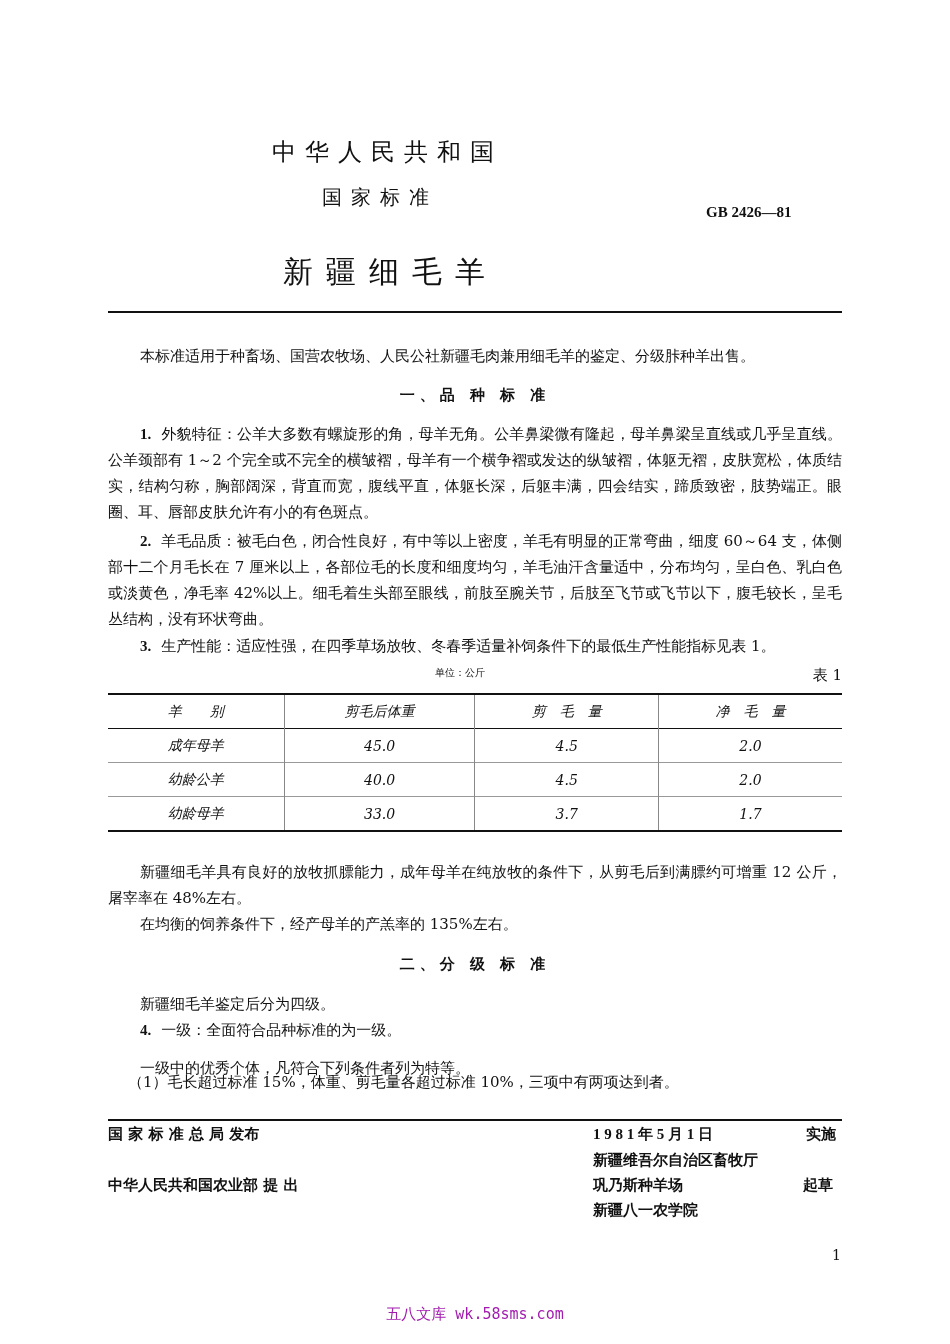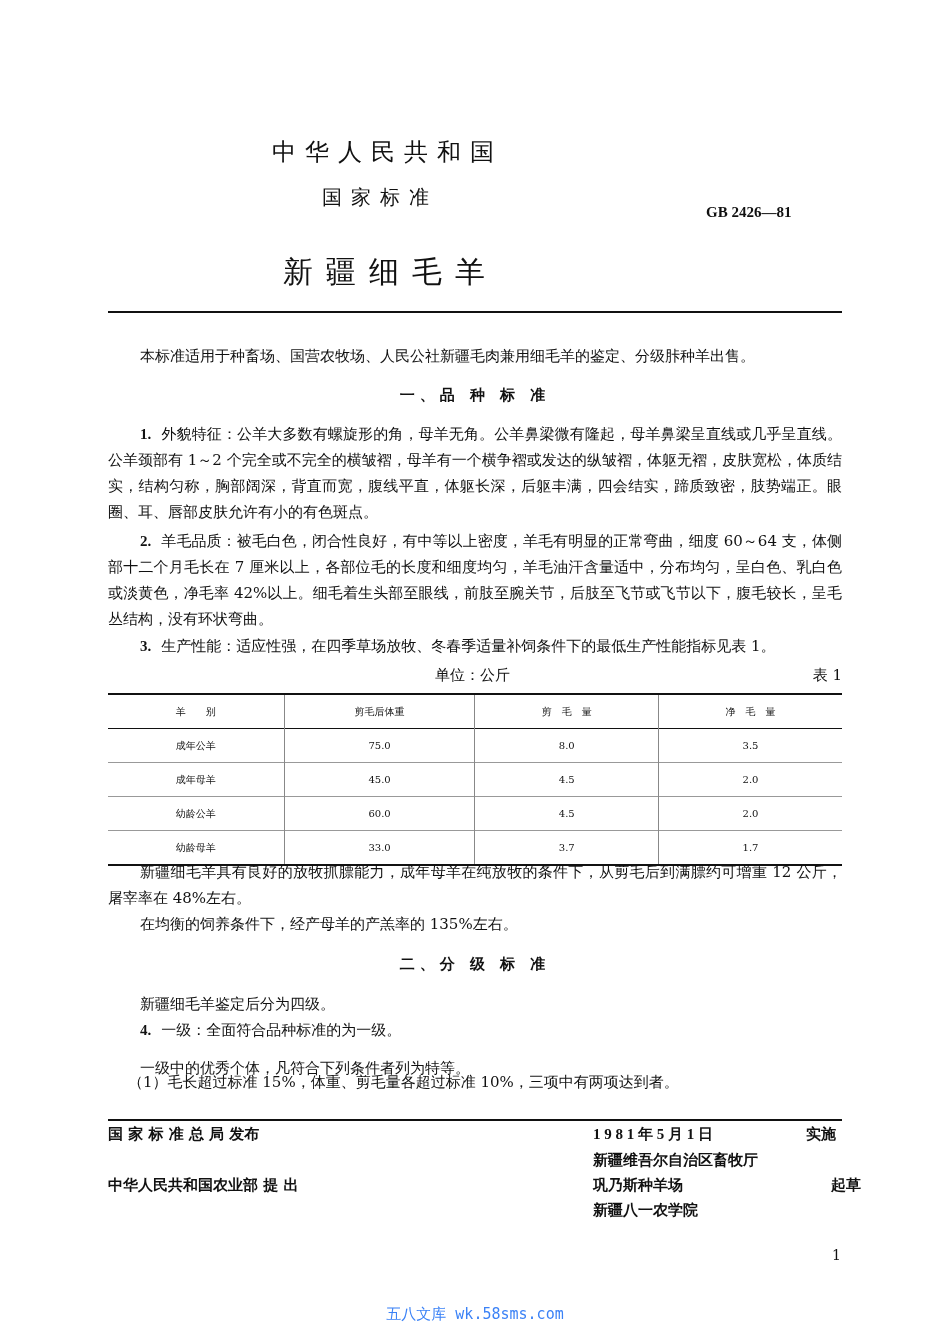--- a/index.html
+++ b/index.html
@@ -11,28 +11,28 @@
   .abs { position: absolute; }
   .hdr1 { left: 272px; top: 136px; font-family: "DejaVu Sans", sans-serif; font-size: 24px; letter-spacing: 9px; }
   .hdr2 { left: 322px; top: 184px; font-family: "DejaVu Sans", sans-serif; font-size: 20px; letter-spacing: 9px; }
   .code { left: 706px; top: 204px; font-family: "Liberation Serif", serif; font-weight: bold; font-size: 15px; }
   .title { left: 283px; top: 252px; font-family: "DejaVu Sans", sans-serif; font-size: 30px; letter-spacing: 13px; }
   .rule { left: 108px; width: 734px; height: 2px; background: #111; }
   .para { left: 108px; width: 734px; font-size: 15px; line-height: 26px; text-align: justify; }
   .indent { text-indent: 32px; }
   .section { left: 108px; width: 734px; text-align: center; font-family: "DejaVu Sans", sans-serif; font-weight: bold; font-size: 15px; letter-spacing: 5px; }
   .num { font-family: "Liberation Serif", serif; font-weight: bold; margin-right: 10px; }
-  table { position: absolute; left: 108px; top: 693px; width: 734px; border-collapse: collapse; font-size: 10px; }
+  table { position: absolute; left: 108px; top: 693px; width: 734px; border-collapse: collapse; font-size: 14px; font-style: italic; }
   th, td { height: 31px; text-align: center; font-weight: normal; border-left: 1px solid #888; }
   th:first-child, td:first-child { border-left: none; }
   thead tr { border-top: 2px solid #111; border-bottom: 1px solid #111; }
   tbody tr { border-bottom: 1px solid #999; }
   tbody tr:last-child { border-bottom: 2px solid #111; }
   .footer { font-family: "DejaVu Sans", sans-serif; font-weight: bold; font-size: 15px; }
-  .wm { left: 0; width: 950px; top: 1305px; text-align: center; font-family: "DejaVu Sans Mono", monospace; font-size: 15px; color: #3b82f6; }
+  .wm { left: 0; width: 950px; top: 1305px; text-align: center; font-family: "DejaVu Sans Mono", monospace; font-size: 15px; color: #a21caf; }
 </style>
 </head>
 <body>
 
 <div class="abs hdr1">中华人民共和国</div>
 <div class="abs hdr2">国家标准</div>
 <div class="abs code">GB 2426—81</div>
 <div class="abs title">新疆细毛羊</div>
 <div class="abs rule" style="top:311px;"></div>
 
@@ -43,48 +43,42 @@
 <div class="abs para indent" style="top:421px;">
   <span class="num">1.</span><span>外貌特征：公羊大多数有螺旋形的角，母羊无角。公羊鼻梁微有隆起，母羊鼻梁呈直线或几乎呈直线。公羊颈部有 1～2 个完全或不完全的横皱褶，母羊有一个横争褶或发达的纵皱褶，体躯无褶，皮肤宽松，体质结实，结构匀称，胸部阔深，背直而宽，腹线平直，体躯长深，后躯丰满，四会结实，蹄质致密，肢势端正。眼圈、耳、唇部皮肤允许有小的有色斑点。</span>
 </div>
 <div class="abs para indent" style="top:528px;">
   <span class="num">2.</span><span>羊毛品质：被毛白色，闭合性良好，有中等以上密度，羊毛有明显的正常弯曲，细度 60～64 支，体侧部十二个月毛长在 7 厘米以上，各部位毛的长度和细度均匀，羊毛油汗含量适中，分布均匀，呈白色、乳白色或淡黄色，净毛率 42%以上。细毛着生头部至眼线，前肢至腕关节，后肢至飞节或飞节以下，腹毛较长，呈毛丛结构，没有环状弯曲。</span>
 </div>
 <div class="abs para indent" style="top:633px;">
   <span class="num">3.</span><span>生产性能：适应性强，在四季草场放牧、冬春季适量补饲条件下的最低生产性能指标见表 1。</span>
 </div>
 
-<div class="abs" style="left:435px; top:666px; font-size:15px;">单位：公斤</div>
+<div class="abs" style="left:435px; top:666px; font-size:10px;">单位：公斤</div>
 <div class="abs" style="left:800px; top:666px; font-size:15px; width:42px; text-align:right;">表 1</div>
 
 <table>
   <thead>
     <tr>
       <th style="width:24%;">羊　　别</th>
       <th style="width:26%;margin-top:38px;">剪毛后体重</th>
       <th style="width:25%;">剪　毛　量</th>
       <th style="width:25%;">净　毛　量</th>
     </tr>
   </thead>
   <tbody>
     <tr>
-      <td>成年公羊</td>
-      <td>75.0</td>
-      <td>8.0</td>
-      <td>3.5</td>
-    </tr>
-    <tr>
       <td>成年母羊</td>
       <td>45.0</td>
       <td>4.5</td>
       <td>2.0</td>
     </tr>
     <tr>
       <td>幼龄公羊</td>
-      <td>60.0</td>
+      <td>40.0</td>
       <td>4.5</td>
       <td>2.0</td>
     </tr>
     <tr>
       <td>幼龄母羊</td>
       <td>33.0</td>
       <td>3.7</td>
       <td>1.7</td>
     </tr>
   </tbody>
@@ -104,18 +98,18 @@
 
 <div class="abs rule" style="top:1119px;"></div>
 
 <div class="abs footer" style="left:108px; top:1125px;">国 家 标 准 总 局  发布</div>
 <div class="abs footer" style="left:593px; top:1125px; font-family:'Liberation Serif', serif;">1 9 8 1 年  5 月  1 日</div>
 <div class="abs footer" style="left:806px; top:1125px;">实施</div>
 
 <div class="abs footer" style="left:593px; top:1151px;">新疆维吾尔自治区畜牧厅</div>
 <div class="abs footer" style="left:108px; top:1176px;">中华人民共和国农业部  提 出</div>
 <div class="abs footer" style="left:593px; top:1176px;">巩乃斯种羊场</div>
-<div class="abs footer" style="left:803px; top:1176px;margin-left:28px;">起草</div>
+<div class="abs footer" style="left:803px; top:1176px;">起草</div>
 <div class="abs footer" style="left:593px; top:1201px;">新疆八一农学院</div>
 
 <div class="abs" style="left:832px; top:1247px; font-size:14px;">1</div>
 
 <div class="abs wm">五八文库 wk.58sms.com</div>
 
 </body></html>

